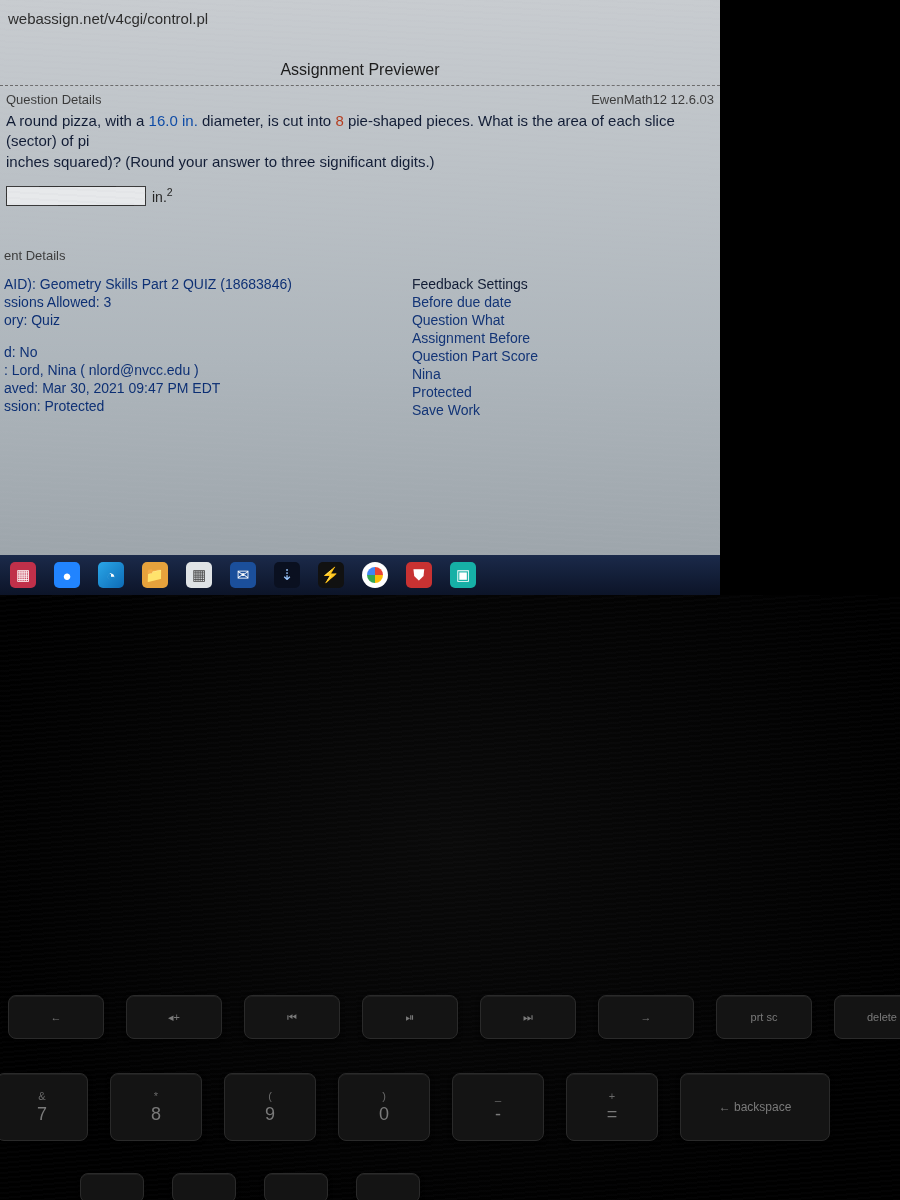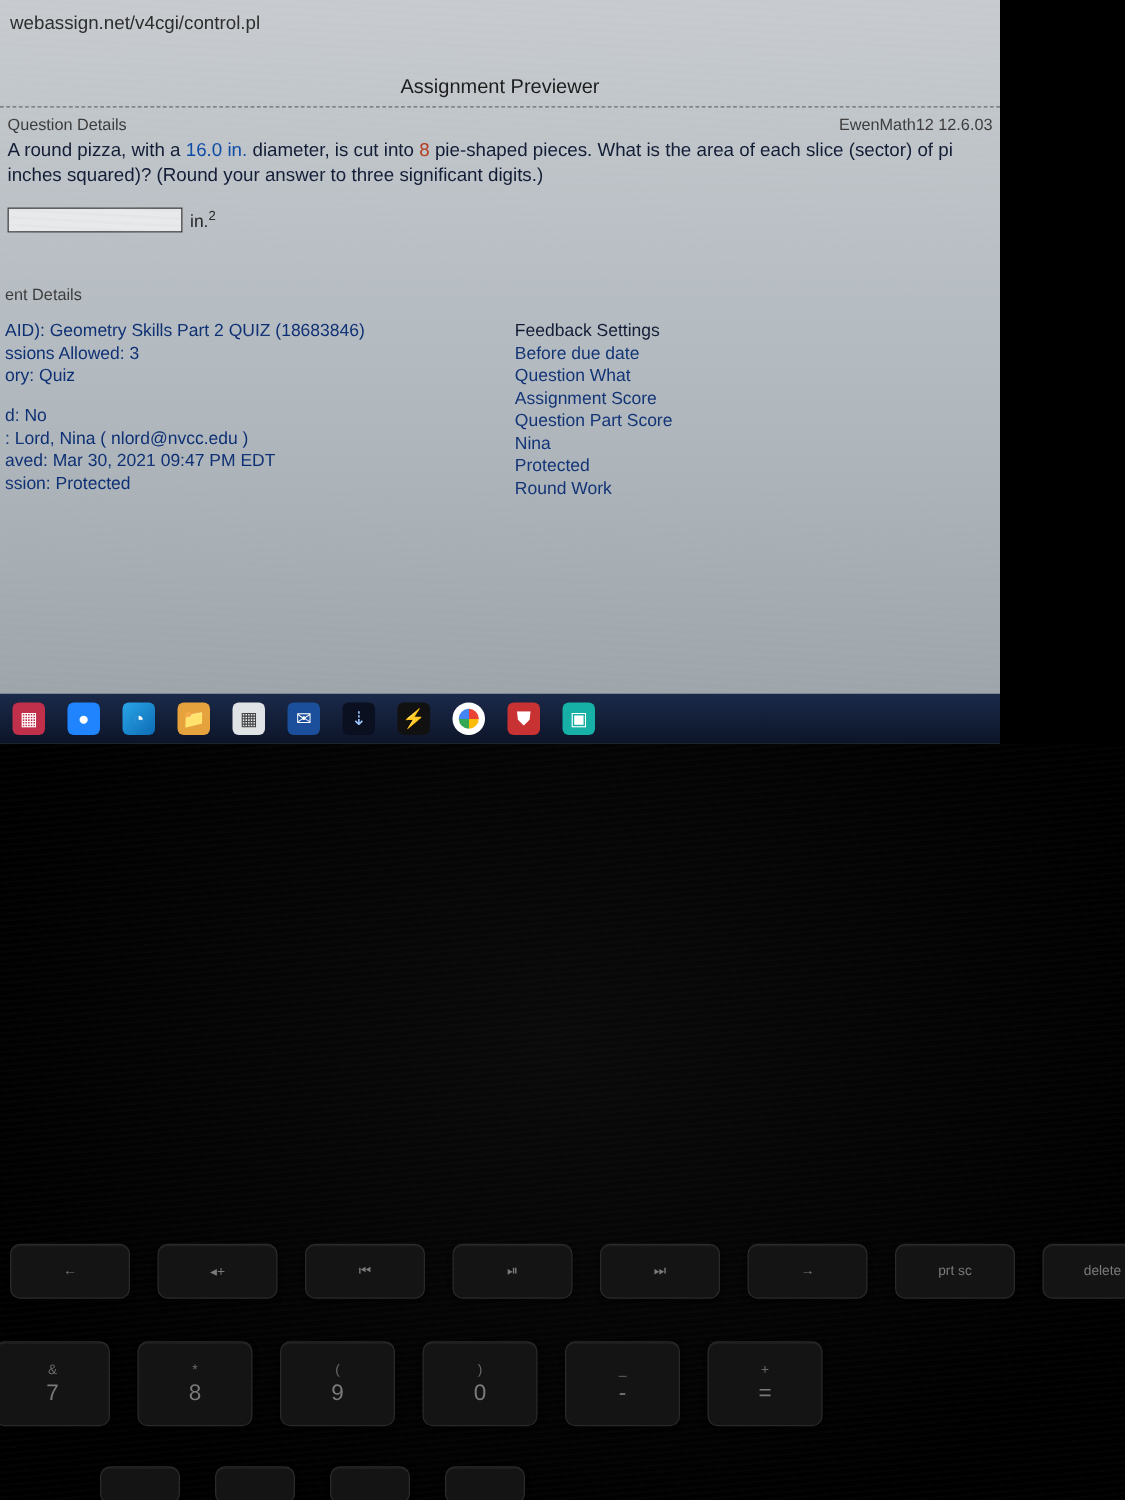--- a/index.html
+++ b/index.html
@@ -4,21 +4,21 @@
   <style>
     * { margin: 0; padding: 0; box-sizing: border-box; }
     body {
       width: 900px;
       height: 1200px;
       font-family: Arial, Helvetica, sans-serif;
       background: #000;
       overflow: hidden;
     }
     .screen {
-      width: 800px;
+      width: 720px;
       height: 595px;
       background: linear-gradient(180deg, #c8ccd0 0%, #aeb6bc 60%, #9aa2a8 100%);
       position: relative;
     }
     .url-bar {
       padding: 10px 8px 28px 8px;
       font-size: 15px;
       color: #2b2b2b;
     }
     .header-row {
@@ -185,25 +185,25 @@
         <div class="detail-line" style="height:14px"></div>
         <div class="detail-line">d: No</div>
         <div class="detail-line">: Lord, Nina ( nlord@nvcc.edu )</div>
         <div class="detail-line">aved: Mar 30, 2021 09:47 PM EDT</div>
         <div class="detail-line">ssion: Protected</div>
       </div>
       <div>
         <div class="detail-line" style="color:#0f1a33;font-weight:500">Feedback Settings</div>
         <div class="detail-line grey">Before due date</div>
         <div class="detail-line grey">Question What</div>
-        <div class="detail-line grey">Assignment Score</div>
+        <div class="detail-line grey">Assignment Before</div>
         <div class="detail-line grey">Question Part Score</div>
         <div class="detail-line grey">Nina</div>
         <div class="detail-line grey">Protected</div>
-        <div class="detail-line grey">Round Work</div>
+        <div class="detail-line grey">Save Work</div>
       </div>
     </div>
   </div>
 
   <div class="taskbar">
     <div class="tb-icon" style="background:#c0304a">▦</div>
     <div class="tb-icon" style="background:#2184ff">●</div>
     <div class="tb-icon" style="background:linear-gradient(135deg,#2aa6e8,#0d6bb5)">◔</div>
     <div class="tb-icon" style="background:#e6a23c">📁</div>
     <div class="tb-icon" style="background:#dfe3e6;color:#444">▦</div>
@@ -250,20 +250,23 @@
         <span>0</span>
       </div>
     <div class="key num">
         <span class="upper">_</span>
         <span>-</span>
       </div>
     <div class="key num">
         <span class="upper">+</span>
         <span>=</span>
       </div>
+    <div class="key num wide" style="font-size:12px">
+        <span>←  backspace</span>
+      </div>
   </div>
 
   <div class="bottom-keys">
     <div class="key gap"></div>
     <div class="key gap"></div>
     <div class="key gap"></div>
     <div class="key gap"></div>
   </div>
 </div>
 

